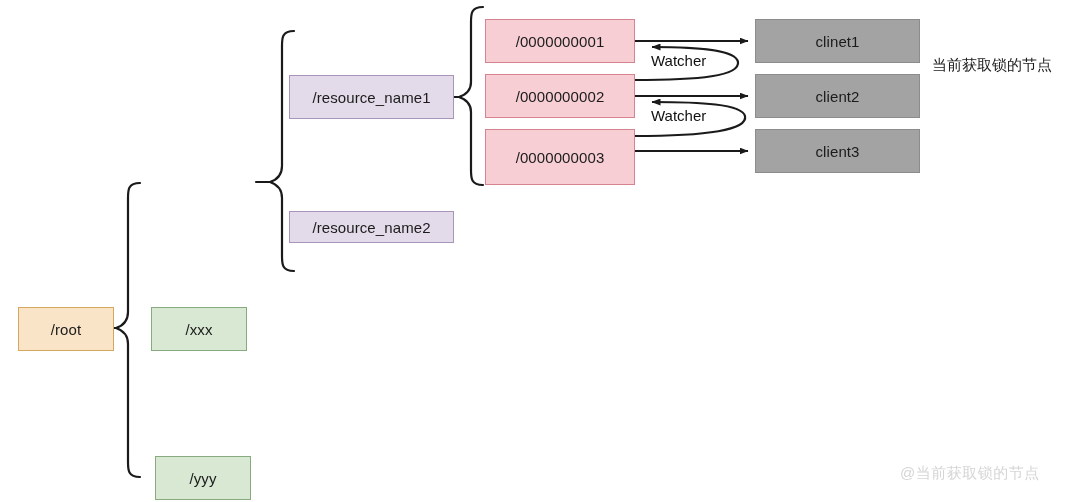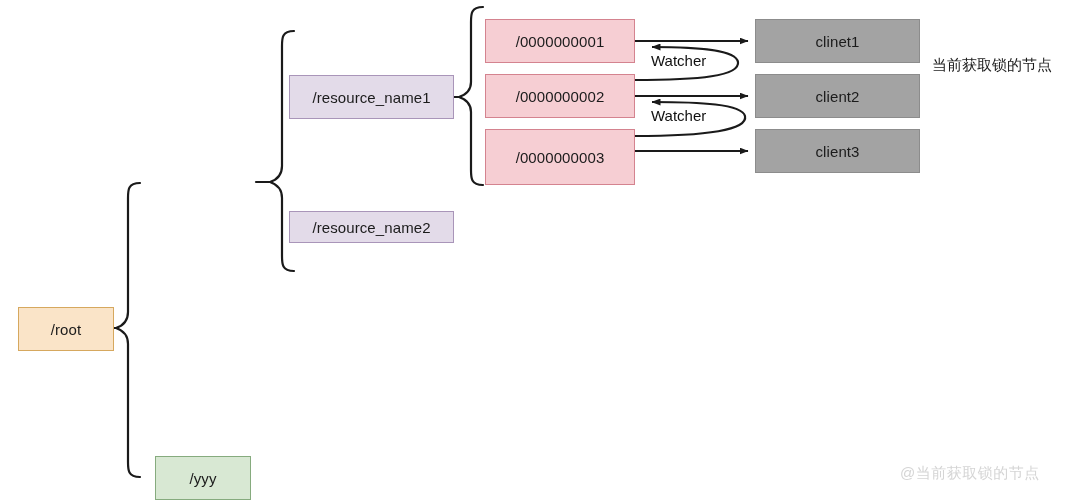--- a/index.html
+++ b/index.html
@@ -149,20 +149,23 @@
                C 708,136 748,130 745,116
                C 742,104 700,102 652,102" marker-end="url(#arrowhead)"></path>
     </g>
   </svg>
 
   <div class="node node-root" style="left:2px; top:307px; width:96px; height:44px;margin-left:16px;">
     <span>/root</span>
   </div>
 
 
+  <div class="node node-green" style="left:151px; top:307px; width:96px; height:44px;">
+    <span>/xxx</span>
+  </div>
 
   <div class="node node-green" style="left:155px; top:456px; width:96px; height:44px;text-align:center;">
     <span>/yyy</span>
   </div>
 
   <div class="node node-purple" style="left:289px; top:75px; width:165px; height:44px;">
     <span>/resource_name1</span>
   </div>
 
   <div class="node node-purple" style="left:289px; top:211px; width:165px; height:32px;">

